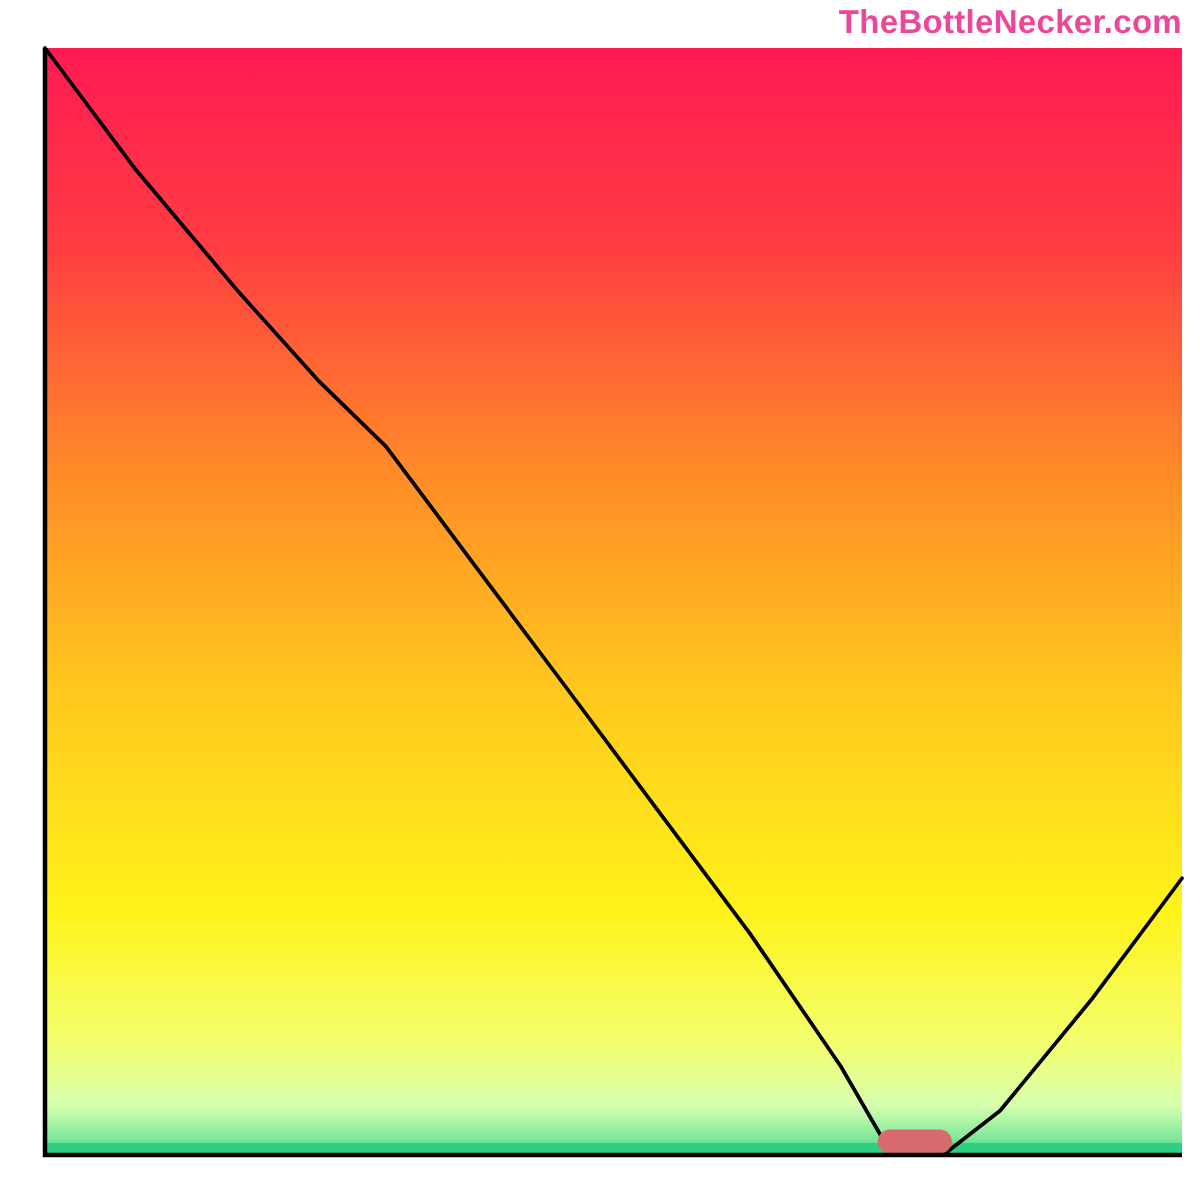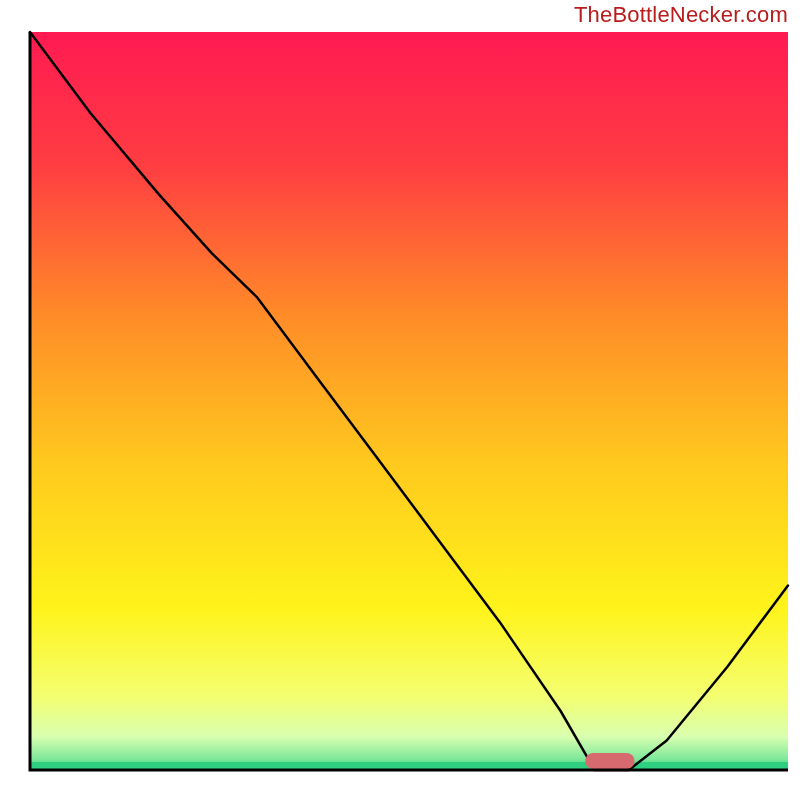--- a/index.html
+++ b/index.html
@@ -14,22 +14,22 @@
   .container {
     position: relative;
     width: 800px;
     height: 800px;
   }
   .attribution {
     position: absolute;
     top: 2px;
     right: 12px;
     font-size: 22px;
-    font-weight: 400;
-    color: #b91c1c;
+    font-weight: 700;
+    color: #ec4899;
     letter-spacing: 0.2px;
   }
   svg.plot {
     position: absolute;
     top: 0;
     left: 0;
     width: 800px;
     height: 800px;
   }
 </style>

